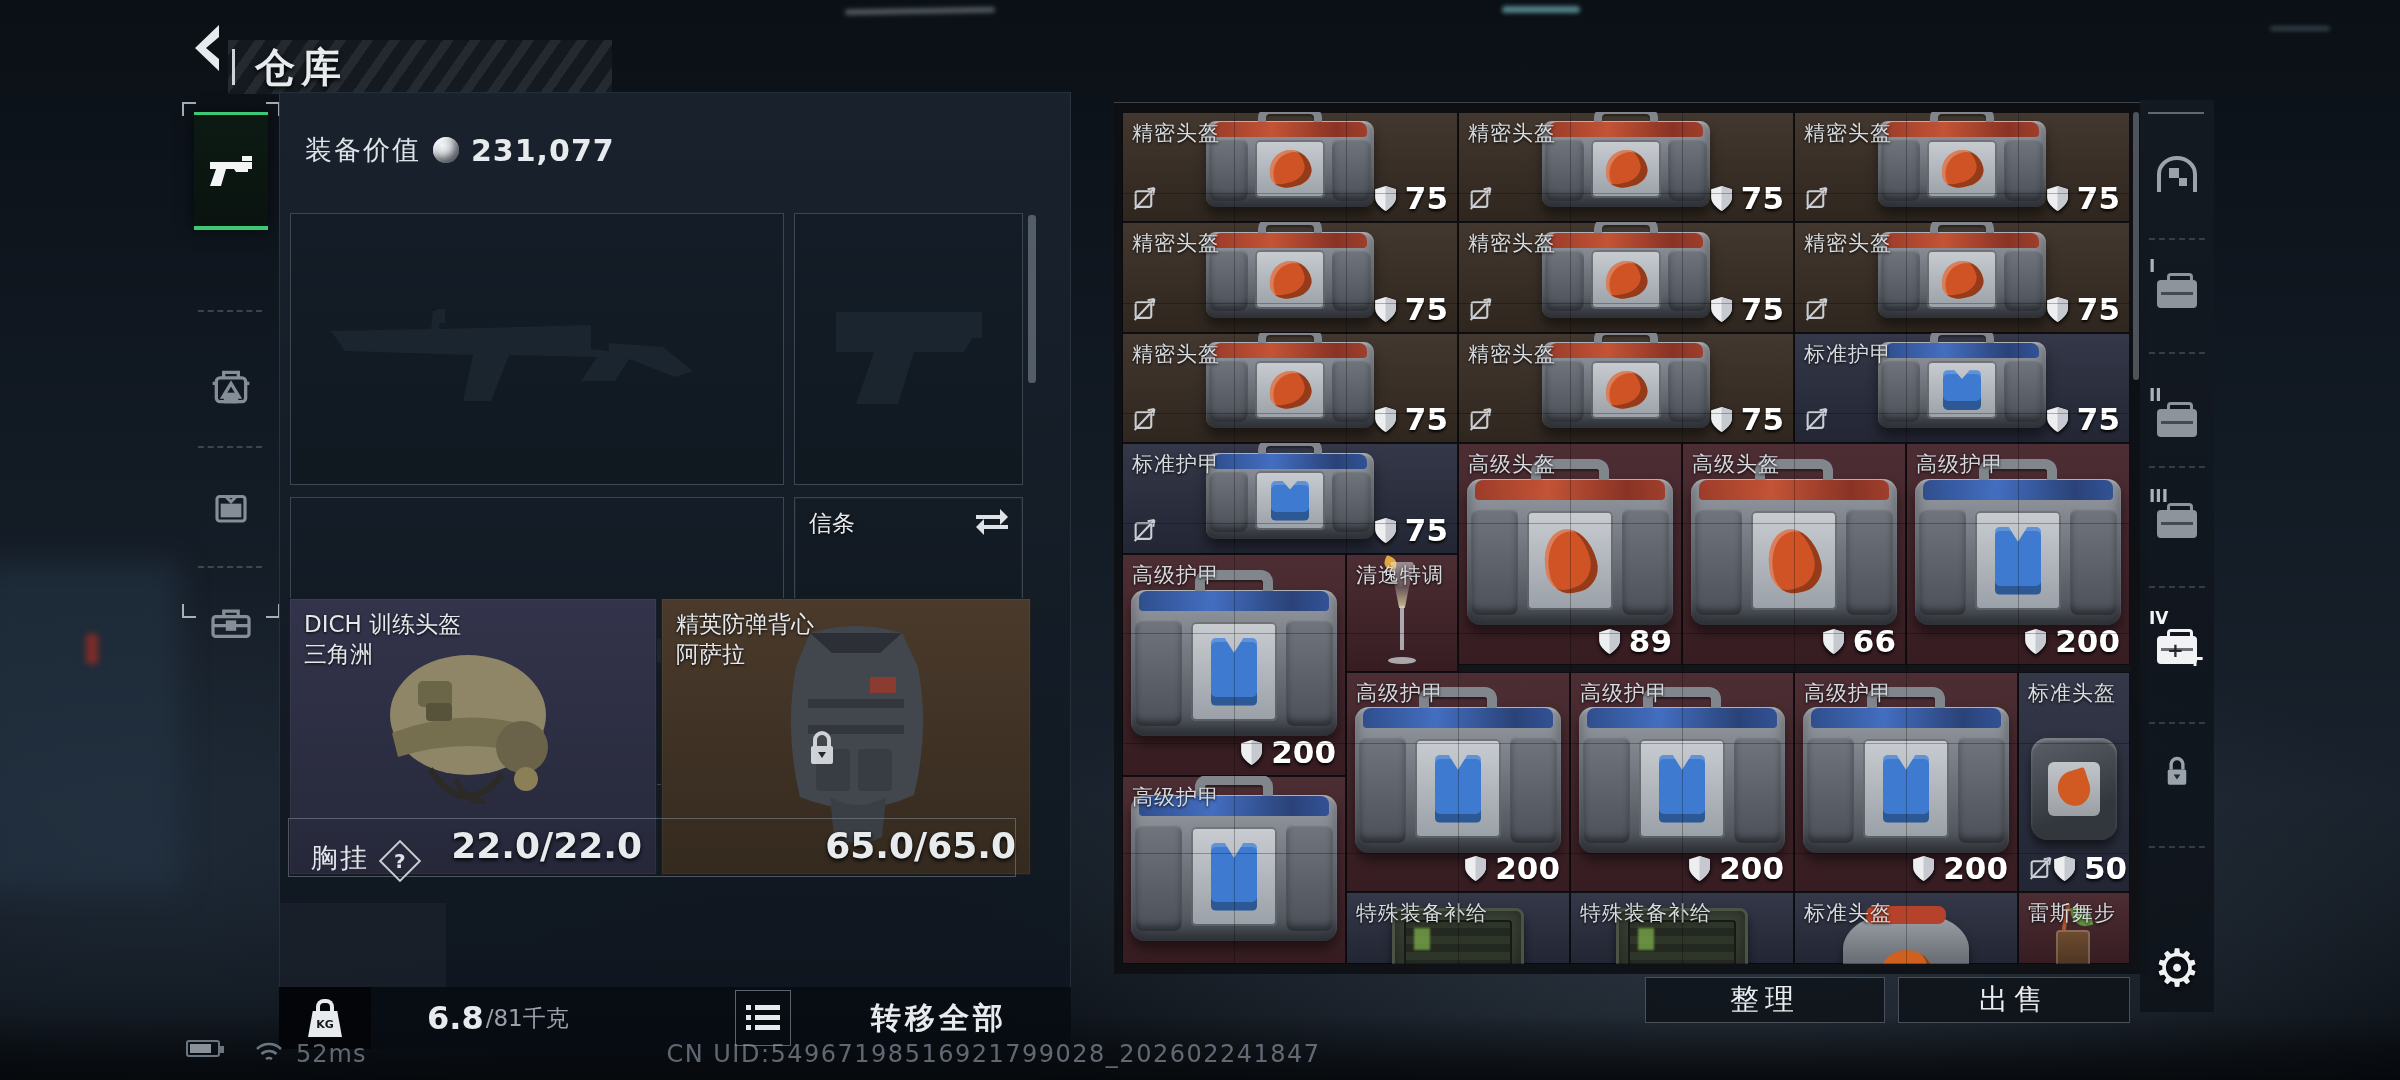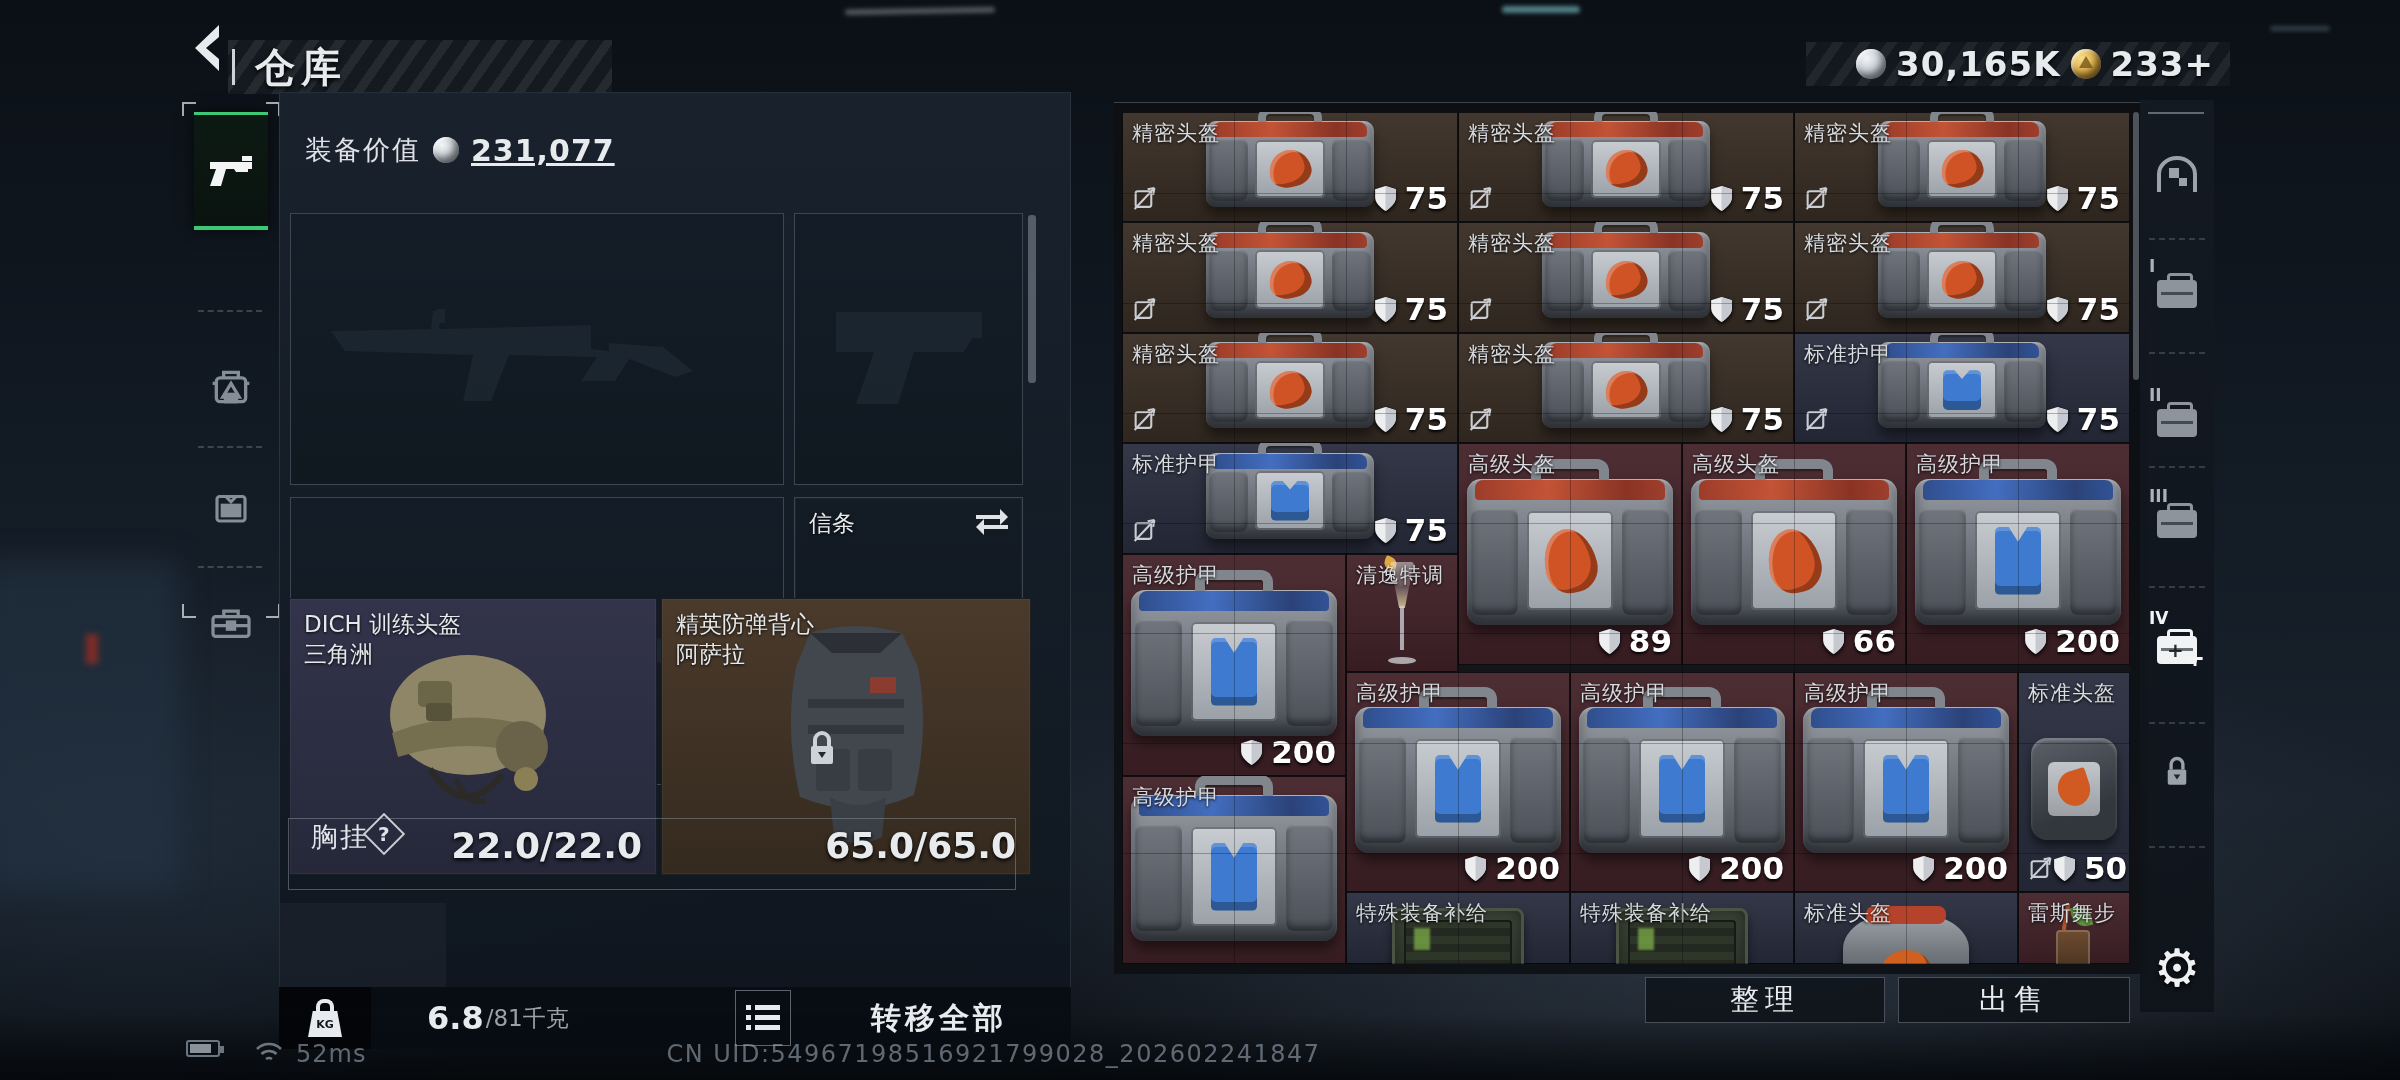--- a/index.html
+++ b/index.html
@@ -48,38 +48,38 @@
   .tab.plain{height:70px;opacity:.85;}
   .tab.t2{top:252px;}.tab.t3{top:372px;}.tab.t4{top:492px;height:60px;}
   .dashsep{position:absolute;left:16px;width:64px;border-top:2px dashed rgba(140,150,160,.35);}
   .ds1{top:210px;}.ds2{top:346px;}.ds3{top:466px;}
   
   .equip-panel{position:absolute;left:279px;top:92px;width:792px;height:918px;
     background:linear-gradient(180deg,rgba(26,35,47,.92),rgba(15,22,31,.95));
     border:1px solid rgba(70,80,92,.4);}
   .equip-head{position:absolute;left:305px;top:132px;display:flex;align-items:center;gap:12px;}
   .equip-title{font-size:27px;color:#dfe3e7;letter-spacing:2px;}
-  .equip-value{font-size:30px;font-weight:bold;letter-spacing:1px;text-decoration:underline;}
+  .equip-value{font-size:30px;font-weight:bold;letter-spacing:1px;}
   .slot{position:absolute;background:linear-gradient(180deg,#141d27,#101820);border:1px solid rgba(95,105,118,.55);display:flex;align-items:center;justify-content:center;overflow:hidden;}
   .slot.s1{left:290px;top:213px;width:494px;height:272px;}
   .slot.s2{left:794px;top:213px;width:229px;height:272px;}
   .slot.s3{left:290px;top:497px;width:494px;height:288px;}
   .ghost-gun{opacity:.85;}
   .card{position:absolute;overflow:hidden;border:1px solid rgba(20,24,30,.8);box-shadow:inset 0 0 0 1px rgba(255,255,255,.04);}
   .card .cname{position:absolute;left:14px;top:10px;font-size:23px;line-height:30px;color:#e6e9ec;text-shadow:0 1px 3px #000;z-index:3;}
   .card .dura{position:absolute;right:14px;bottom:8px;font-size:36px;font-weight:bold;text-shadow:0 2px 4px #000;z-index:3;}
   .knife-card{left:794px;top:497px;width:229px;height:288px;background:linear-gradient(180deg,#131b25,#0f1620);border:1px solid rgba(95,105,118,.55);}
   .helm-card{left:289px;top:598px;width:368px;height:277px;background:linear-gradient(180deg,#33344b,#26283a);text-decoration:underline;}
   .vest-card{left:661px;top:598px;width:370px;height:277px;background:linear-gradient(180deg,#4a3a2b,#352a1f);}
   .swap-ic{position:absolute;right:12px;top:10px;z-index:3;cursor:pointer;}
   .lock-ic{position:absolute;left:12px;bottom:12px;z-index:3;opacity:.9;}
   .knife-art{position:absolute;left:18px;top:74px;}
   .helm-art{position:absolute;left:70px;top:30px;}
   .vest-art{position:absolute;left:90px;top:22px;}
-  .rig-box{position:absolute;left:288px;top:818px;width:728px;height:72px;border:1px solid rgba(130,138,148,.55);display:flex;align-items:flex-start;padding-left:22px;}
+  .rig-box{position:absolute;left:288px;top:818px;width:728px;height:59px;border:1px solid rgba(130,138,148,.55);display:flex;align-items:flex-end;gap:16px;padding-left:22px;}
   .rig-label{font-size:27px;letter-spacing:2px;color:#e3e6ea;}
   .qbadge{width:30px;height:30px;border:2px solid #c8cdd3;transform:rotate(45deg);display:flex;align-items:center;justify-content:center;}
   .qbadge span{transform:rotate(-45deg);font-size:20px;font-weight:bold;color:#dfe3e7;}
   .ghost-item{position:absolute;left:280px;top:903px;width:166px;height:104px;background:rgba(210,220,230,.045);}
   .vscroll{position:absolute;background:rgba(185,195,205,.38);border-radius:3px;}
   .sc-left{left:1028px;top:215px;width:8px;height:168px;}
   .sc-right{left:2133px;top:112px;width:6px;height:268px;}
   
   .weight-bar{position:absolute;left:279px;top:987px;width:792px;height:62px;background:rgba(8,12,18,.92);display:flex;align-items:center;}
   .kg-box{width:92px;height:62px;background:rgba(0,0,0,.55);display:flex;align-items:center;justify-content:center;flex:0 0 auto;}
@@ -200,26 +200,20 @@
 
   <div class="back-btn">
     <svg width="34" height="50" viewBox="0 0 34 50">
       <polygon points="28,2 4,25 28,48 28,36 15,25 28,14" fill="#e8ebee"></polygon>
     </svg>
   </div>
   <div class="title-band">
     <span class="vbar"></span>
     <span class="page-title">仓库</span>
   </div>
-  <div class="currency-band">
-    <span class="coin silver"></span>
-    <span class="cur-val">30,165K</span>
-    <span class="coin gold"></span>
-    <span class="cur-val">233+</span>
-  </div>
 
   <div class="tabstrip">
     <i class="bracket bk-tl"></i>
     <i class="bracket bk-tr"></i>
     <i class="bracket bk-bl"></i>
     <i class="bracket bk-br"></i>
     <div class="tab active">
       <svg width="46" height="34" viewBox="0 0 46 34">
         <path d="M2 8 h42 v7 h-4 v3 h-12 l-2 -3 h-8 l-5 17 h-11 l6 -17 h-6 z" fill="#f2f4f6"></path>
         <rect x="34" y="2" width="10" height="5" fill="#f2f4f6"></rect>

